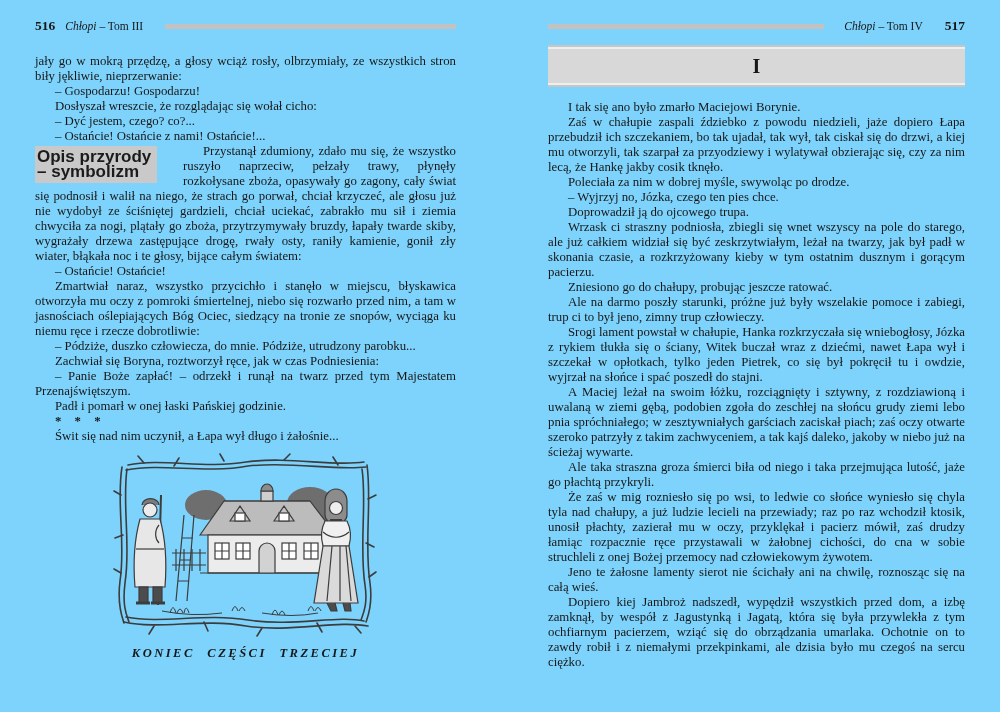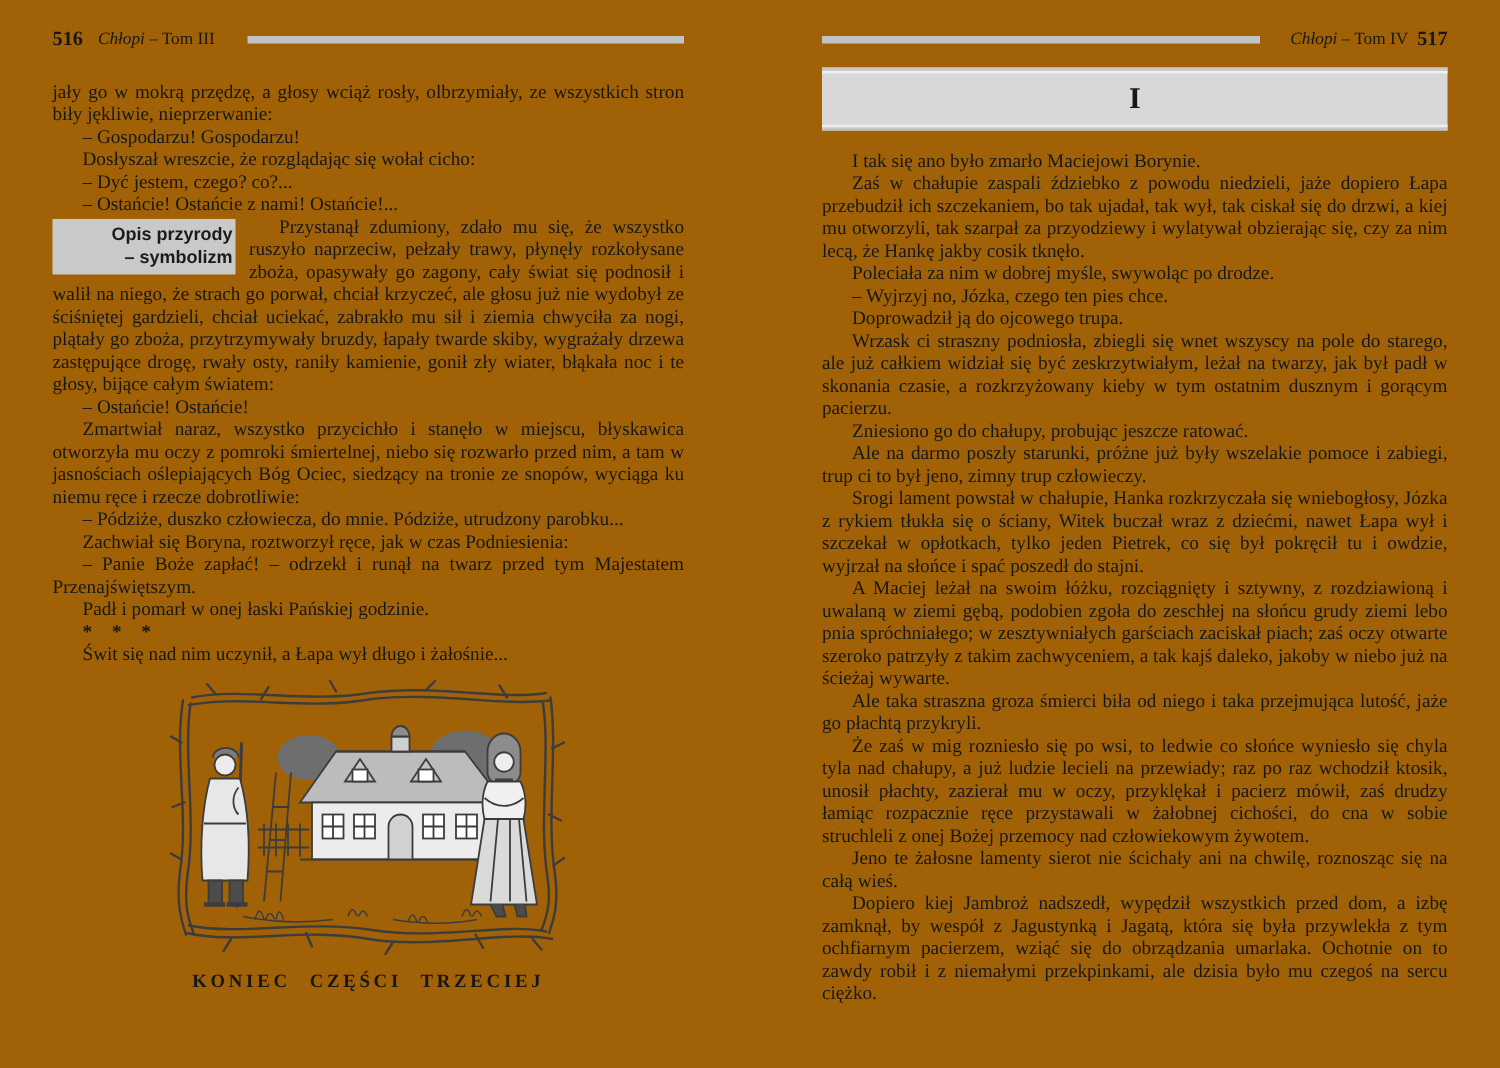--- a/index.html
+++ b/index.html
@@ -1,62 +1,62 @@
 <!DOCTYPE html>
 <html lang="pl"><head>
 <meta charset="utf-8">
 <style>
   html, body { margin: 0; padding: 0; background: #ffffff; }
   body { width: 1000px; height: 712px; overflow: hidden; }
   .spread {
     position: relative; width: 1000px; height: 712px;
-    background: #a16207; overflow: hidden;
+    background: #7dd3fc; overflow: hidden;
     font-family: "Liberation Serif", "DejaVu Serif", serif;
     color: #171717;
   }
   .page { position: absolute; top: 18px; }
   .page-left  { left: 35px;  width: 421px; }
   .page-right { left: 548px; width: 417px; }
 
   
   .running-head { display: flex; align-items: center; height: 16px; }
   .pgnum { font-weight: bold; font-size: 13.5px; }
   .head-title { font-size: 11.5px; white-space: nowrap; }
   .head-title .btitle { font-style: italic; }
   .head-bar { flex: 1; height: 5px; background: #c2c2c2; }
   .page-left  .head-title { margin-left: 10px; }
   .page-left  .head-bar { margin-left: 22px; }
   .page-right .head-bar { margin-right: 20px; }
-  .page-right .head-title { margin-right: 6px; }
+  .page-right .head-title { margin-right: 22px; }
 
   
   .body-text { margin-top: 20px; }
   .body-text p {
     margin: 0; text-align: justify; text-indent: 20px;
     font-size: 12.8px; line-height: 15px;
   }
   .body-text p.noindent { text-indent: 0; }
 
   
   .margin-note {
-    float: left; width: 118px; margin: 2px 9px 5px 0;
+    float: left; width: 118px; margin: 2px 26px 5px 0;
     background: #c9c9c9; padding: 3px 2px 4px 2px;
-    text-align: right; text-indent: 0;
+    text-align: left; text-indent: 0;
     font-family: "Liberation Sans", "DejaVu Sans", sans-serif;
-    font-weight: bold; font-size: 12px; line-height: 15px; color: #1b1b1b;
+    font-weight: bold; font-size: 17px; line-height: 15px; color: #1b1b1b;
   }
   .mn-line { display: block; }
 
   .separator {
     text-align: center; font-weight: bold; font-size: 12px;
     letter-spacing: 5px; margin: 6px 0 3px 0; text-indent: 0;
   }
 
   
-  .illustration-wrap { margin-top: 9px; text-align: center; }
+  .illustration-wrap { margin-top: 9px; text-align: center; font-style: italic; }
   .illus-caption {
     margin-top: 5px; text-align: center; font-weight: bold;
     font-size: 12.5px; letter-spacing: 2.5px; word-spacing: 7px;
   }
 
   
   .volume-title {
     margin-top: 50px; text-align: center;
     font-size: 21px; font-weight: bold; line-height: 22px;
   }

